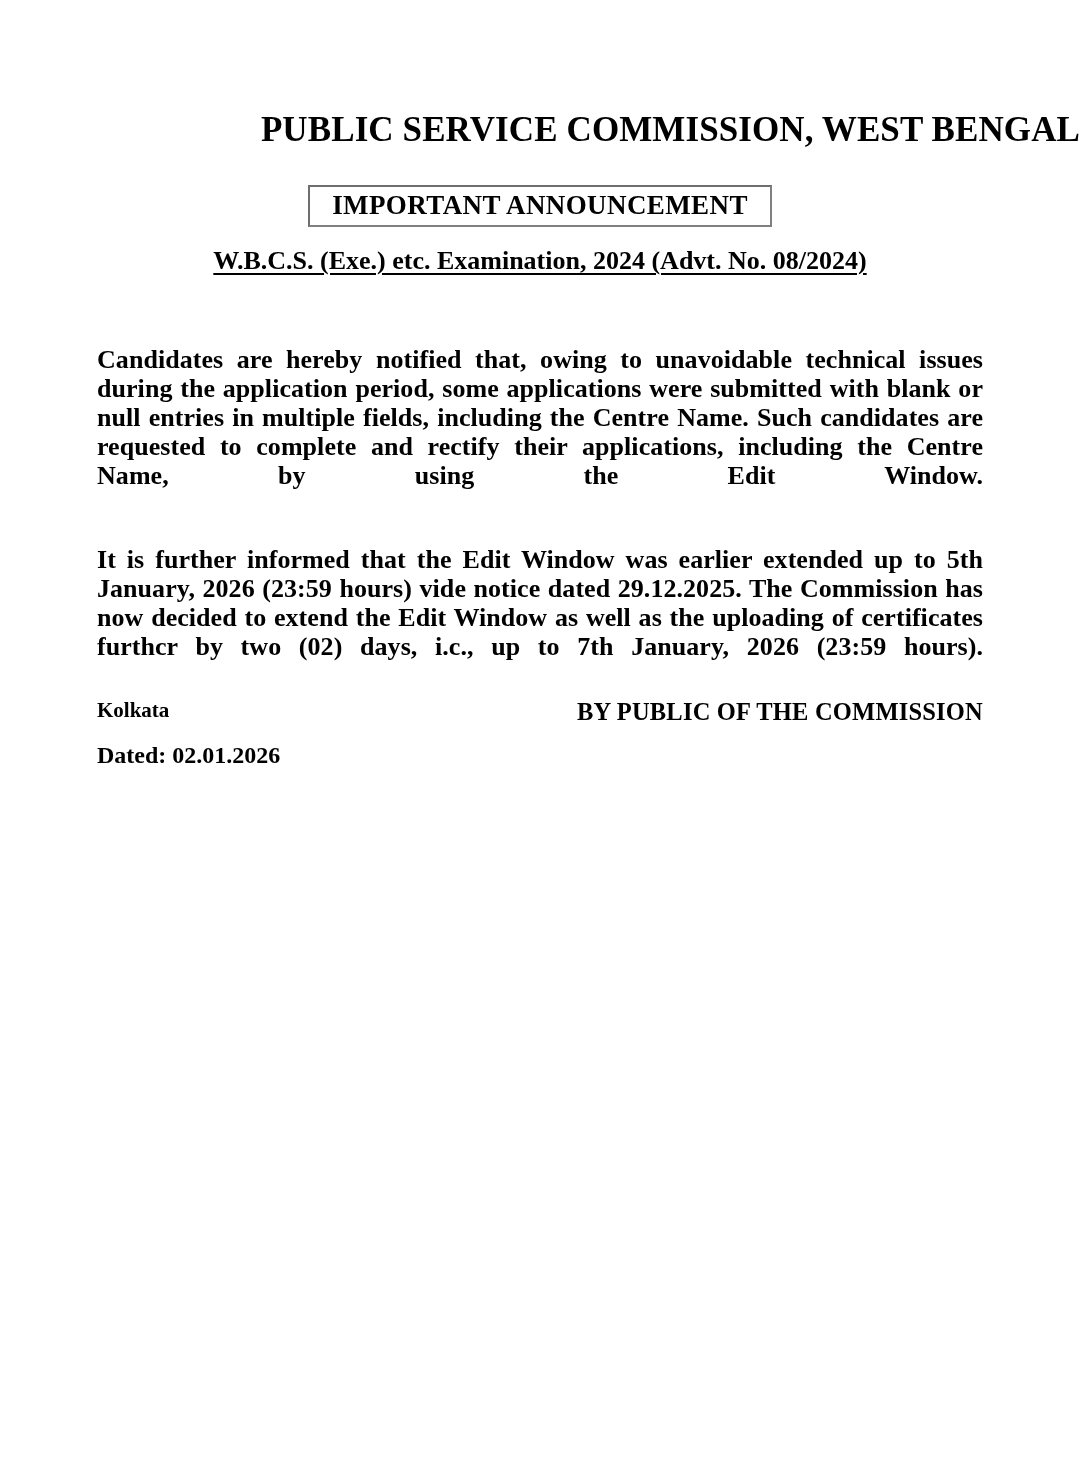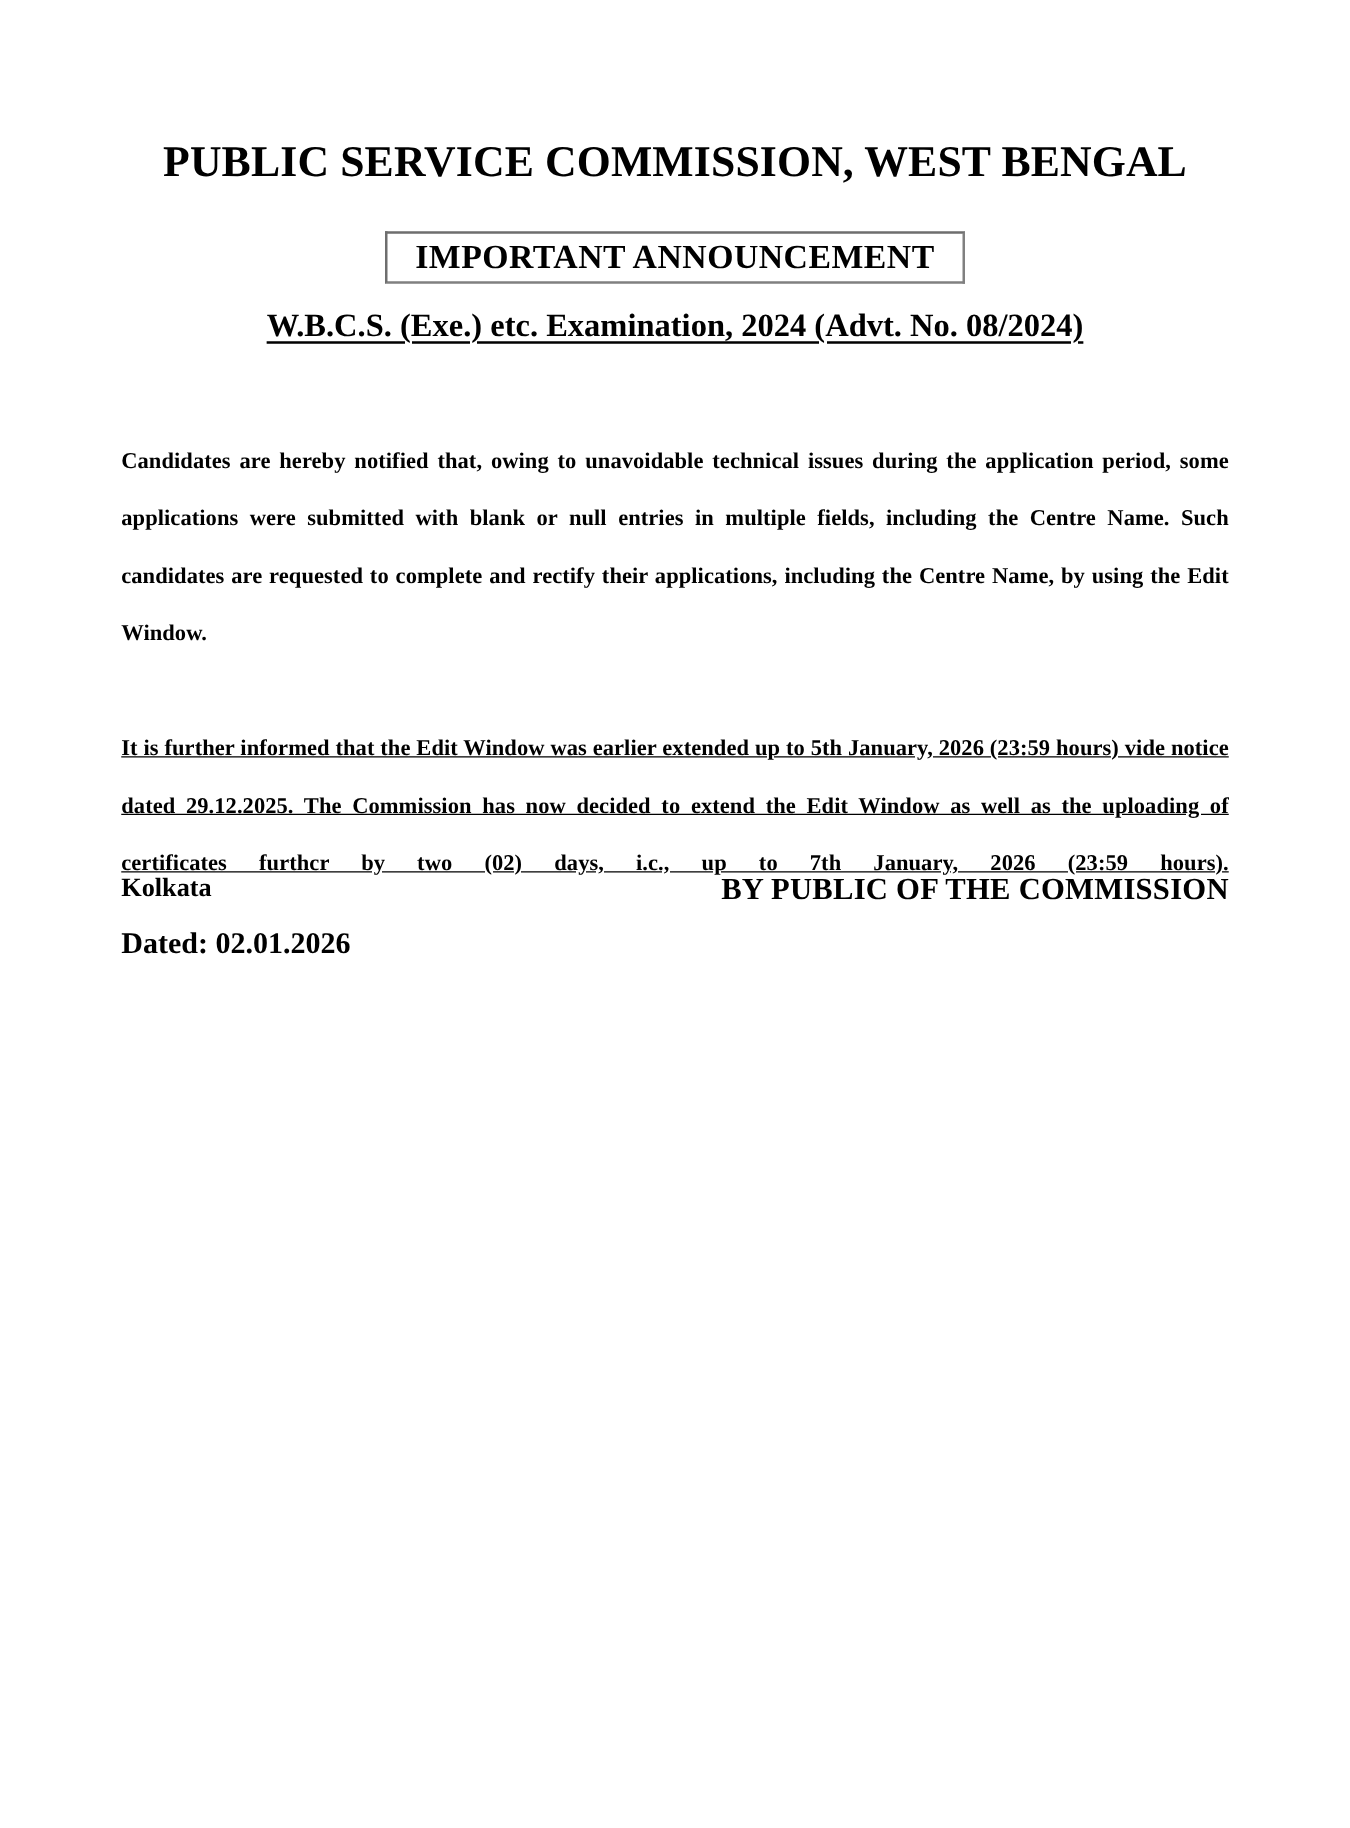--- a/index.html
+++ b/index.html
@@ -25,21 +25,21 @@
     box-sizing: border-box;
     padding: 0;
   }
 
   
   .masthead {
     position: absolute;
     left: 0;
     top: 112px;
     width: 1080px;
-    text-align: center;
+    text-align: right;
   }
   .org-title {
     font-size: 35px;
     font-weight: bold;
     letter-spacing: 0.1px;
     line-height: 1.05;
     white-space: nowrap;
   }
 
   
@@ -88,30 +88,30 @@
   }
 
   
   .body-block {
     position: absolute;
     left: 97px;
     top: 345px;
     width: 886px;
   }
   .para {
-    font-size: 18px;
+    font-size: 26px;
     font-weight: bold;
-    line-height: 46px;
+    line-height: 29px;
     text-align: justify;
     text-justify: inter-word;
     margin: 0;
     letter-spacing: 0.05px;
   }
   .para + .para {
-    text-decoration: underline;
+    margin-top: 26px;
   }
   
   .para::after {
     content: "";
     display: inline-block;
     width: 100%;
   }
 
   
   .footer {

